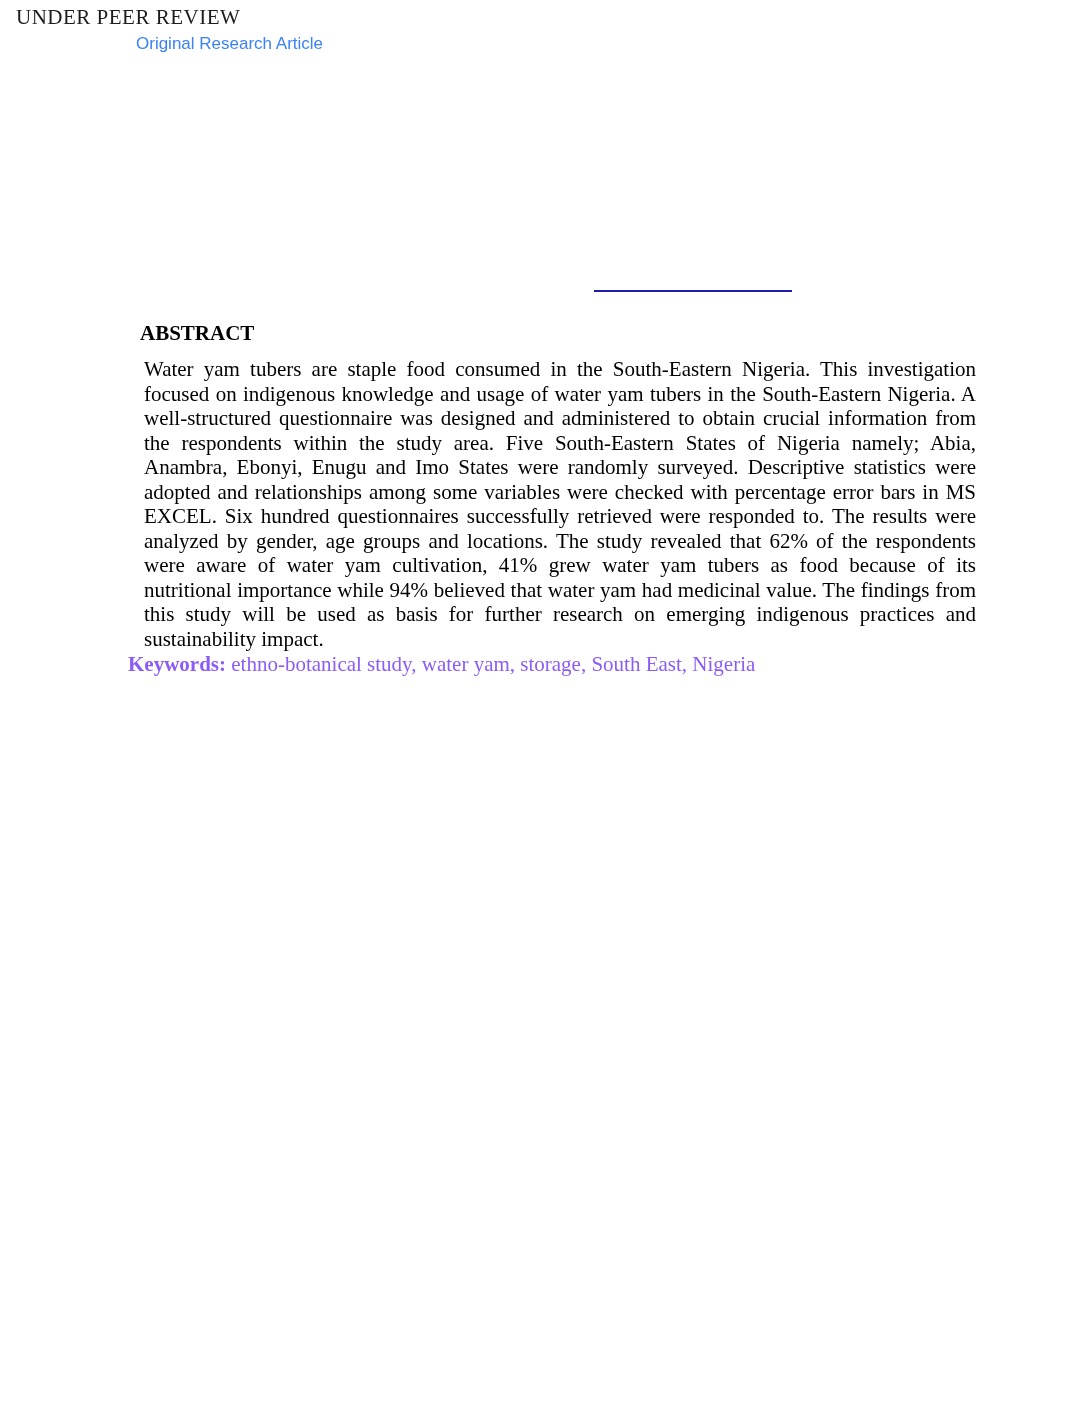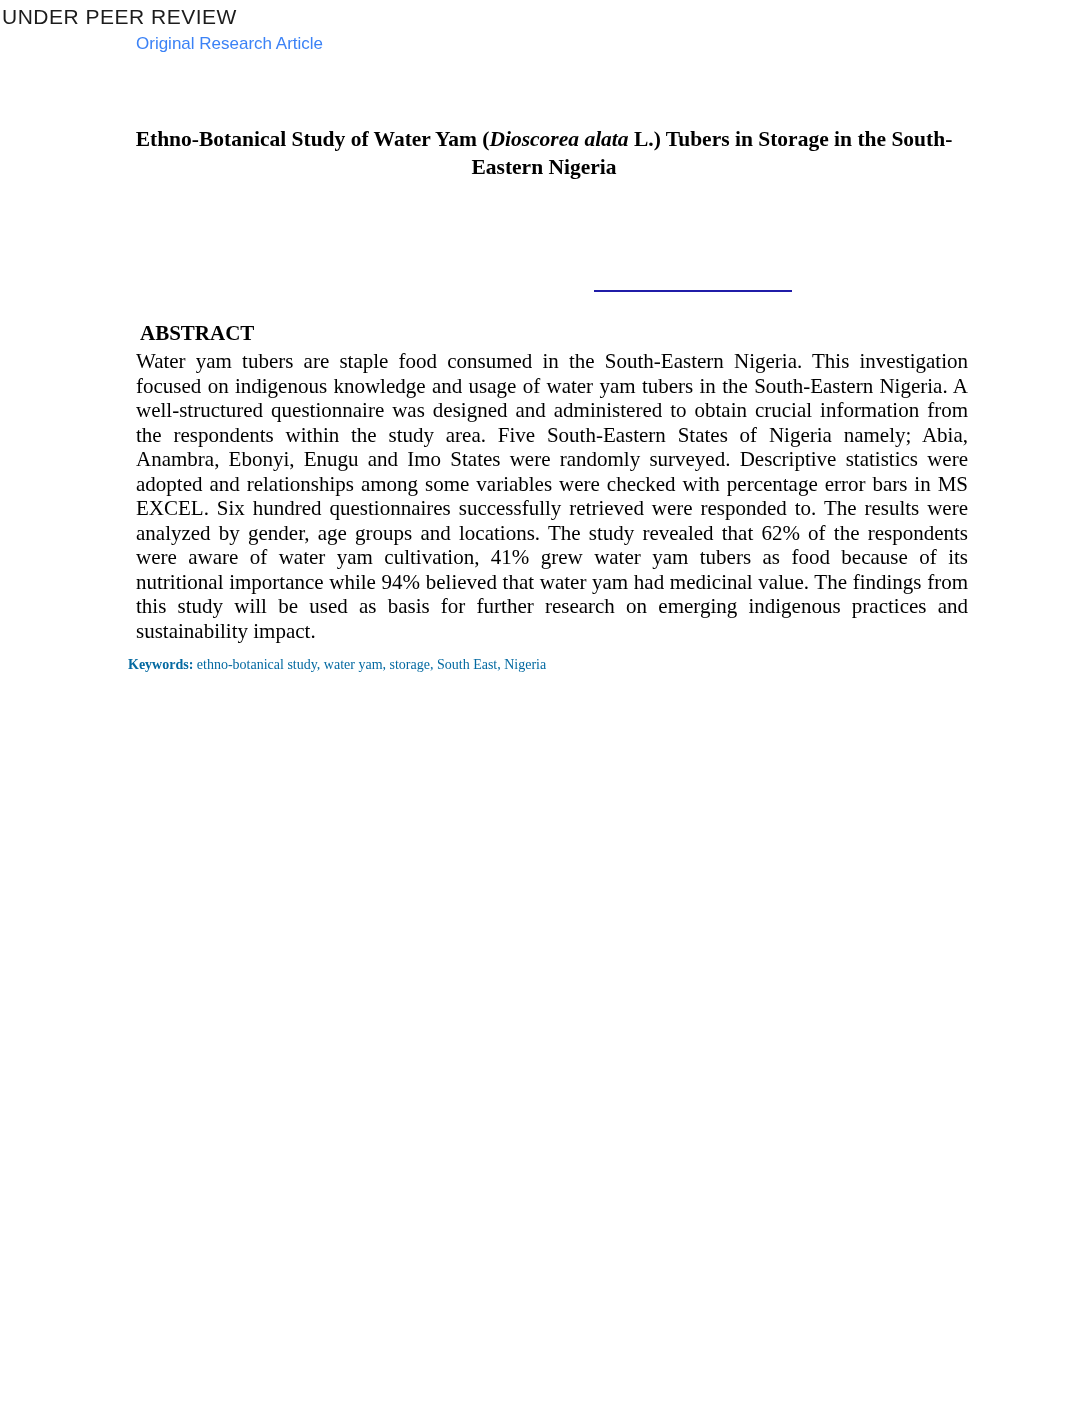--- a/index.html
+++ b/index.html
@@ -10,23 +10,23 @@
   .page {
     position: relative;
     width: 1088px;
     height: 1408px;
     background: #ffffff;
     overflow: hidden;
     color: #000000;
   }
   .watermark {
     position: absolute;
-    left: 2px;
+    left: 16px;
     top: 5px;
-    font-family: Liberation Sans, sans-serif;
+    font-family: Liberation Serif, serif;
     font-size: 21px;
     letter-spacing: 0.5px;
     color: #1c1c1c;
     white-space: pre;
   }
   .article-type {
     position: absolute;
     left: 136px;
     top: 34px;
     font-family: "Liberation Sans", sans-serif;
@@ -66,52 +66,51 @@
     font-weight: bold;
     font-size: 21px;
     line-height: 25px;
     color: #000000;
   }
   .abstract-body {
     position: absolute;
     left: 128px;
     top: 341px;
     width: 832px;
-    margin: 8px;
+    margin: 16px;
     font-family: "Liberation Serif", "DejaVu Serif", serif;
     font-size: 21px;
     line-height: 24.5px;
     text-align: justify;
     color: #000000;
   }
   .keywords {
     position: absolute;
     left: 128px;
     top: 652px;
     width: 832px;
     margin: 0;
     font-family: "Liberation Serif", "DejaVu Serif", serif;
-    font-size: 14px;
+    font-size: 21px;
     line-height: 25px;
-    color: #0369a1;
+    color: #8b5cf6;
   }
   .keywords strong {
     font-weight: bold;
   }
 </style>
 </head>
 <body>
 
 <div class="page">
 
   <div class="watermark">UNDER PEER REVIEW</div>
 
   <div class="article-type">Original Research Article</div>
 
-  <h1 class="title"><span>Ethno-Botanical Study of Water Yam (</span><em>Dioscorea alata</em><span> L.) Tubers in Storage in the South-Eastern Nigeria</span></h1>
 
   <div class="divider"></div>
 
   <h2 class="abstract-heading">ABSTRACT</h2>
 
   <p class="abstract-body">Water yam tubers are staple food consumed in the South-Eastern Nigeria. This investigation focused on indigenous knowledge and usage of water yam tubers in the South-Eastern Nigeria. A well-structured questionnaire was designed and administered to obtain crucial information from the respondents within the study area. Five South-Eastern States of Nigeria namely; Abia, Anambra, Ebonyi, Enugu and Imo States were randomly surveyed. Descriptive statistics were adopted and relationships among some variables were checked with percentage error bars in MS EXCEL. Six hundred questionnaires successfully retrieved were responded to. The results were analyzed by gender, age groups and locations. The study revealed that 62% of the respondents were aware of water yam cultivation, 41% grew water yam tubers as food because of its nutritional importance while 94% believed that water yam had medicinal value. The findings from this study will be used as basis for further research on emerging indigenous practices and sustainability impact.</p>
 
   <p class="keywords"><strong>Keywords:</strong><span> ethno-botanical study, water yam, storage, South East, Nigeria</span></p>
 
 </div>

